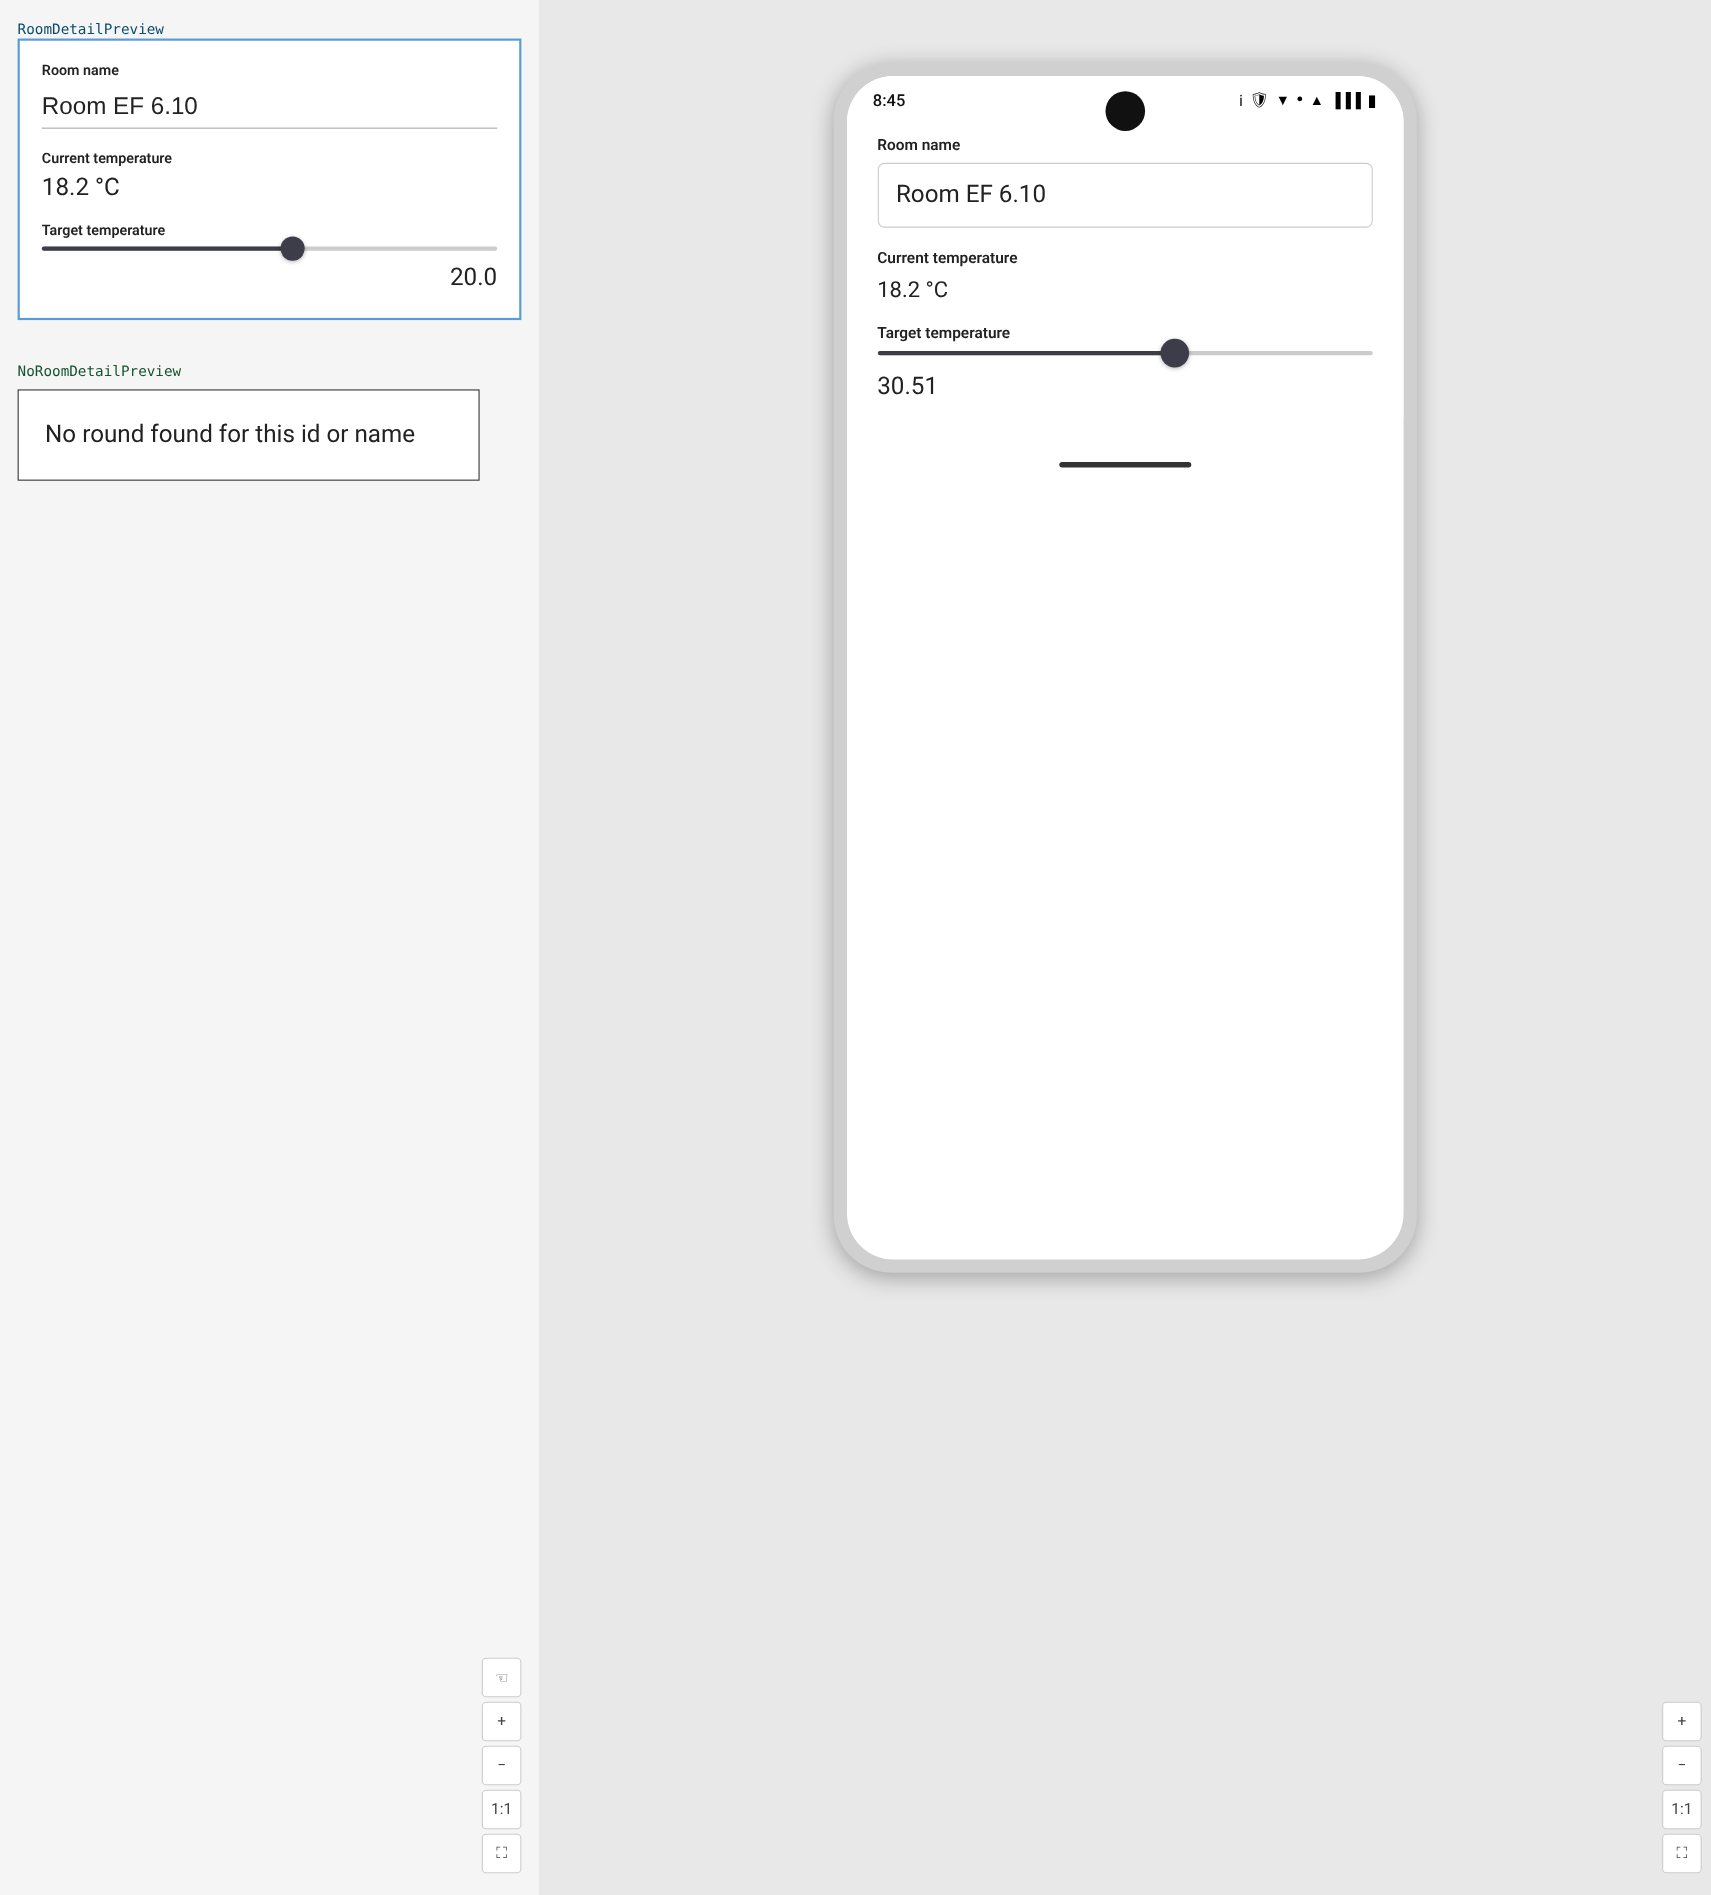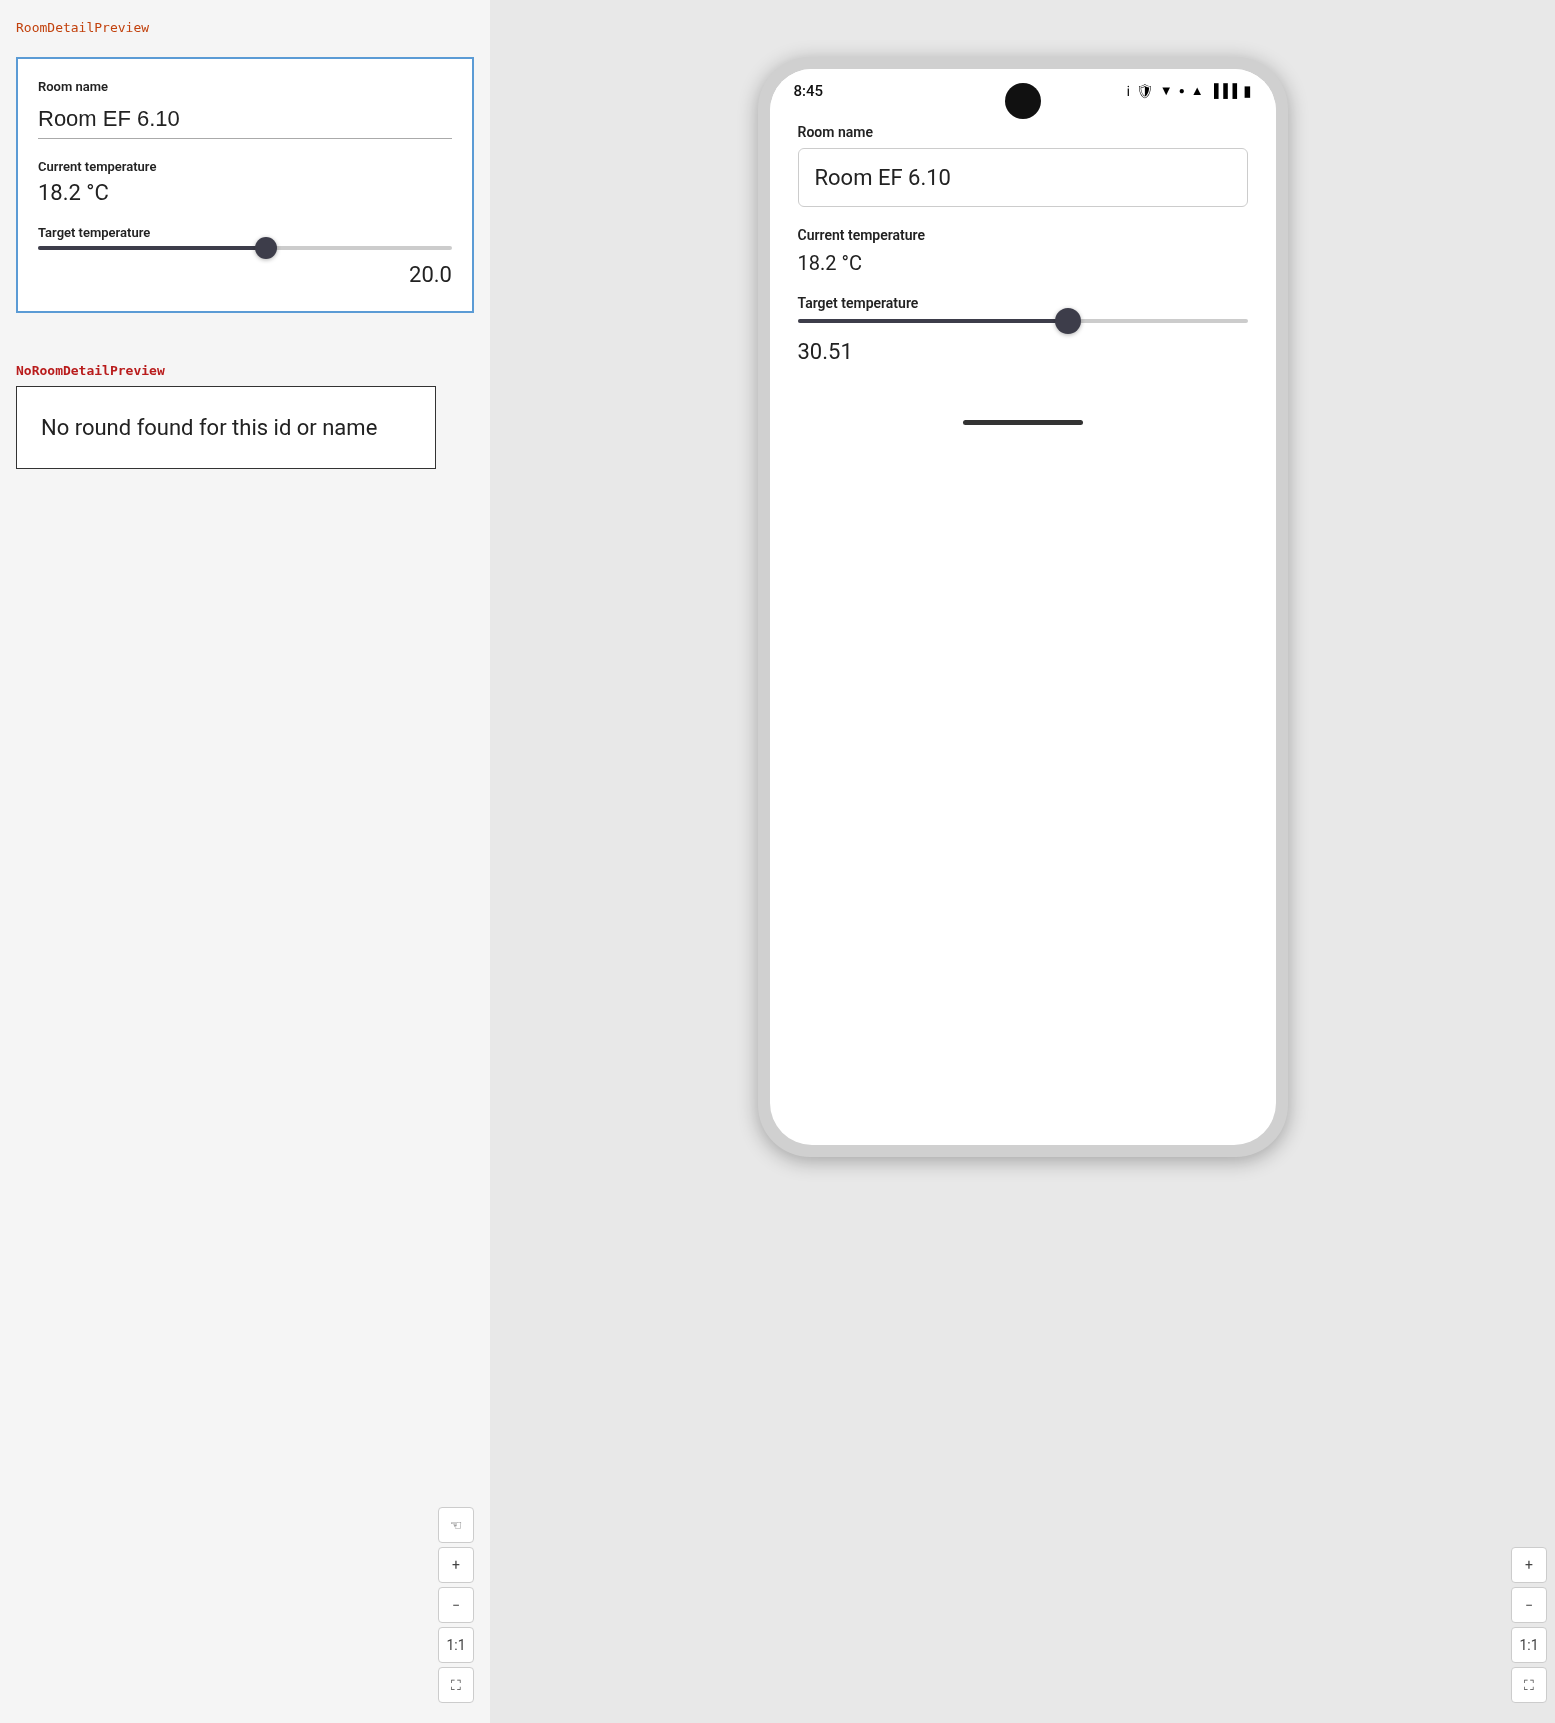--- a/index.html
+++ b/index.html
@@ -18,22 +18,22 @@
       background: #f5f5f5;
       padding: 20px 16px;
       display: flex;
       flex-direction: column;
       gap: 0;
       position: relative;
     }
 
     .preview-label {
       font-size: 13px;
-      color: #c2410c;
-      margin-bottom: 22px;
+      color: #0c4a6e;
+      margin-bottom: 0;
       font-family: monospace;
     }
 
     
     .room-detail-card {
       border: 2px solid #5b9bd5;
       background: #fff;
       padding: 20px 20px 24px 20px;
       margin-bottom: 40px;
     }
@@ -99,25 +99,23 @@
 
     .target-value {
       font-size: 22px;
       color: #222;
       text-align: right;
     }
 
     
     .no-preview-label {
       font-size: 13px;
-      color: #b91c1c;
+      color: #14532d;
       margin-bottom: 8px;
       font-family: monospace;
-      margin-top: 10px;
-      font-weight: bold;
     }
 
     .no-room-card {
       border: 1.5px solid #333;
       background: #fff;
       padding: 28px 24px;
       display: inline-block;
       max-width: 420px;
     }
 

